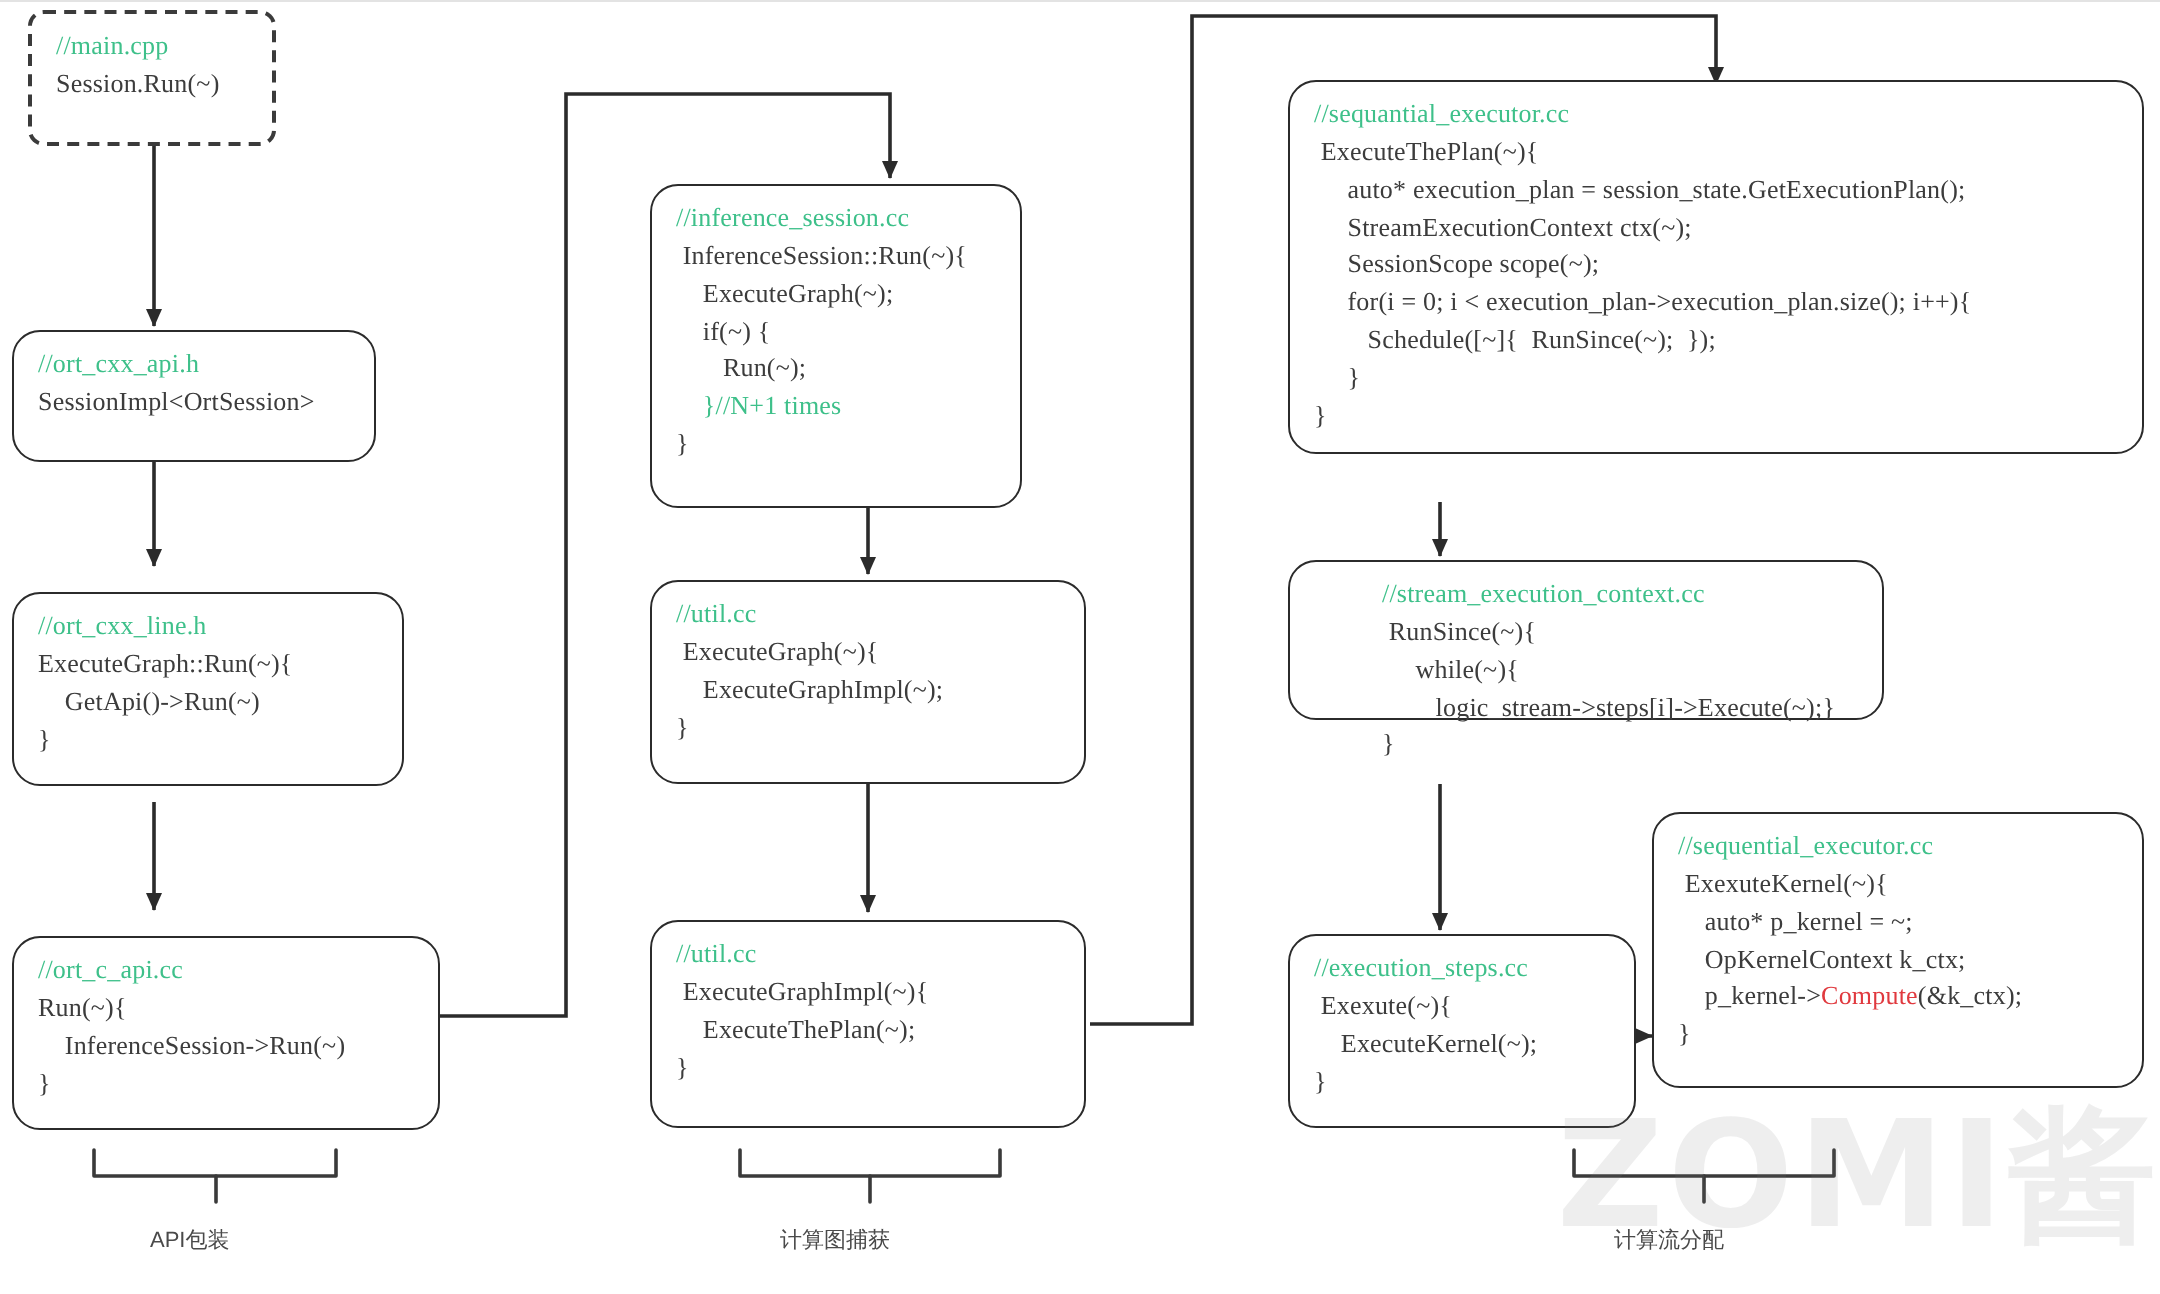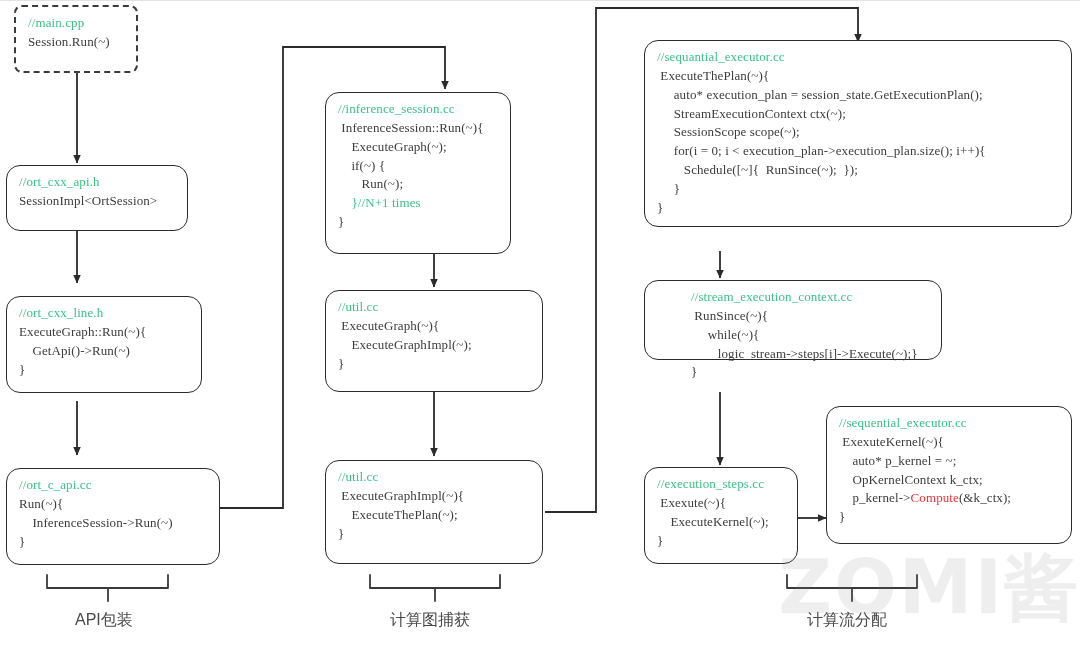--- a/index.html
+++ b/index.html
@@ -46,21 +46,21 @@
     white-space:pre;
     color:#3c3c3c;
     letter-spacing:0.1px;
   }
   .cmt{color:#3ec08a;}
   .hot{color:#e0393e;}
 
   
   .caption{
     position:absolute;
-    font-size:16px;
+    font-size:11px;
     color:#4a4a4a;
     z-index:2;
     white-space:nowrap;
   }
 
   
   .watermark{
     position:absolute;
     right:0;bottom:8px;
     font-size:74px;
@@ -182,21 +182,21 @@
   </div>
 
   <div class="node" style="left:644px;top:280px;width:298px;height:80px;padding-left:46px;">
     <div class="code cmt">//stream_execution_context.cc</div>
     <div class="code"> RunSince(~){</div>
     <div class="code">     while(~){</div>
     <div class="code">        logic_stream-&gt;steps[i]-&gt;Execute(~);}</div>
     <div class="code">}</div>
   </div>
 
-  <div class="node" style="left:644px;top:467px;width:154px;height:97px;">
+  <div class="node" style="left:644px;top:467px;width:174px;height:97px;">
     <div class="code cmt">//execution_steps.cc</div>
     <div class="code"> Exexute(~){</div>
     <div class="code">    ExecuteKernel(~);</div>
     <div class="code">}</div>
   </div>
 
   <div class="node" style="left:826px;top:406px;width:246px;height:138px;">
     <div class="code cmt">//sequential_executor.cc</div>
     <div class="code"> ExexuteKernel(~){</div>
     <div class="code">    auto* p_kernel = ~;</div>

